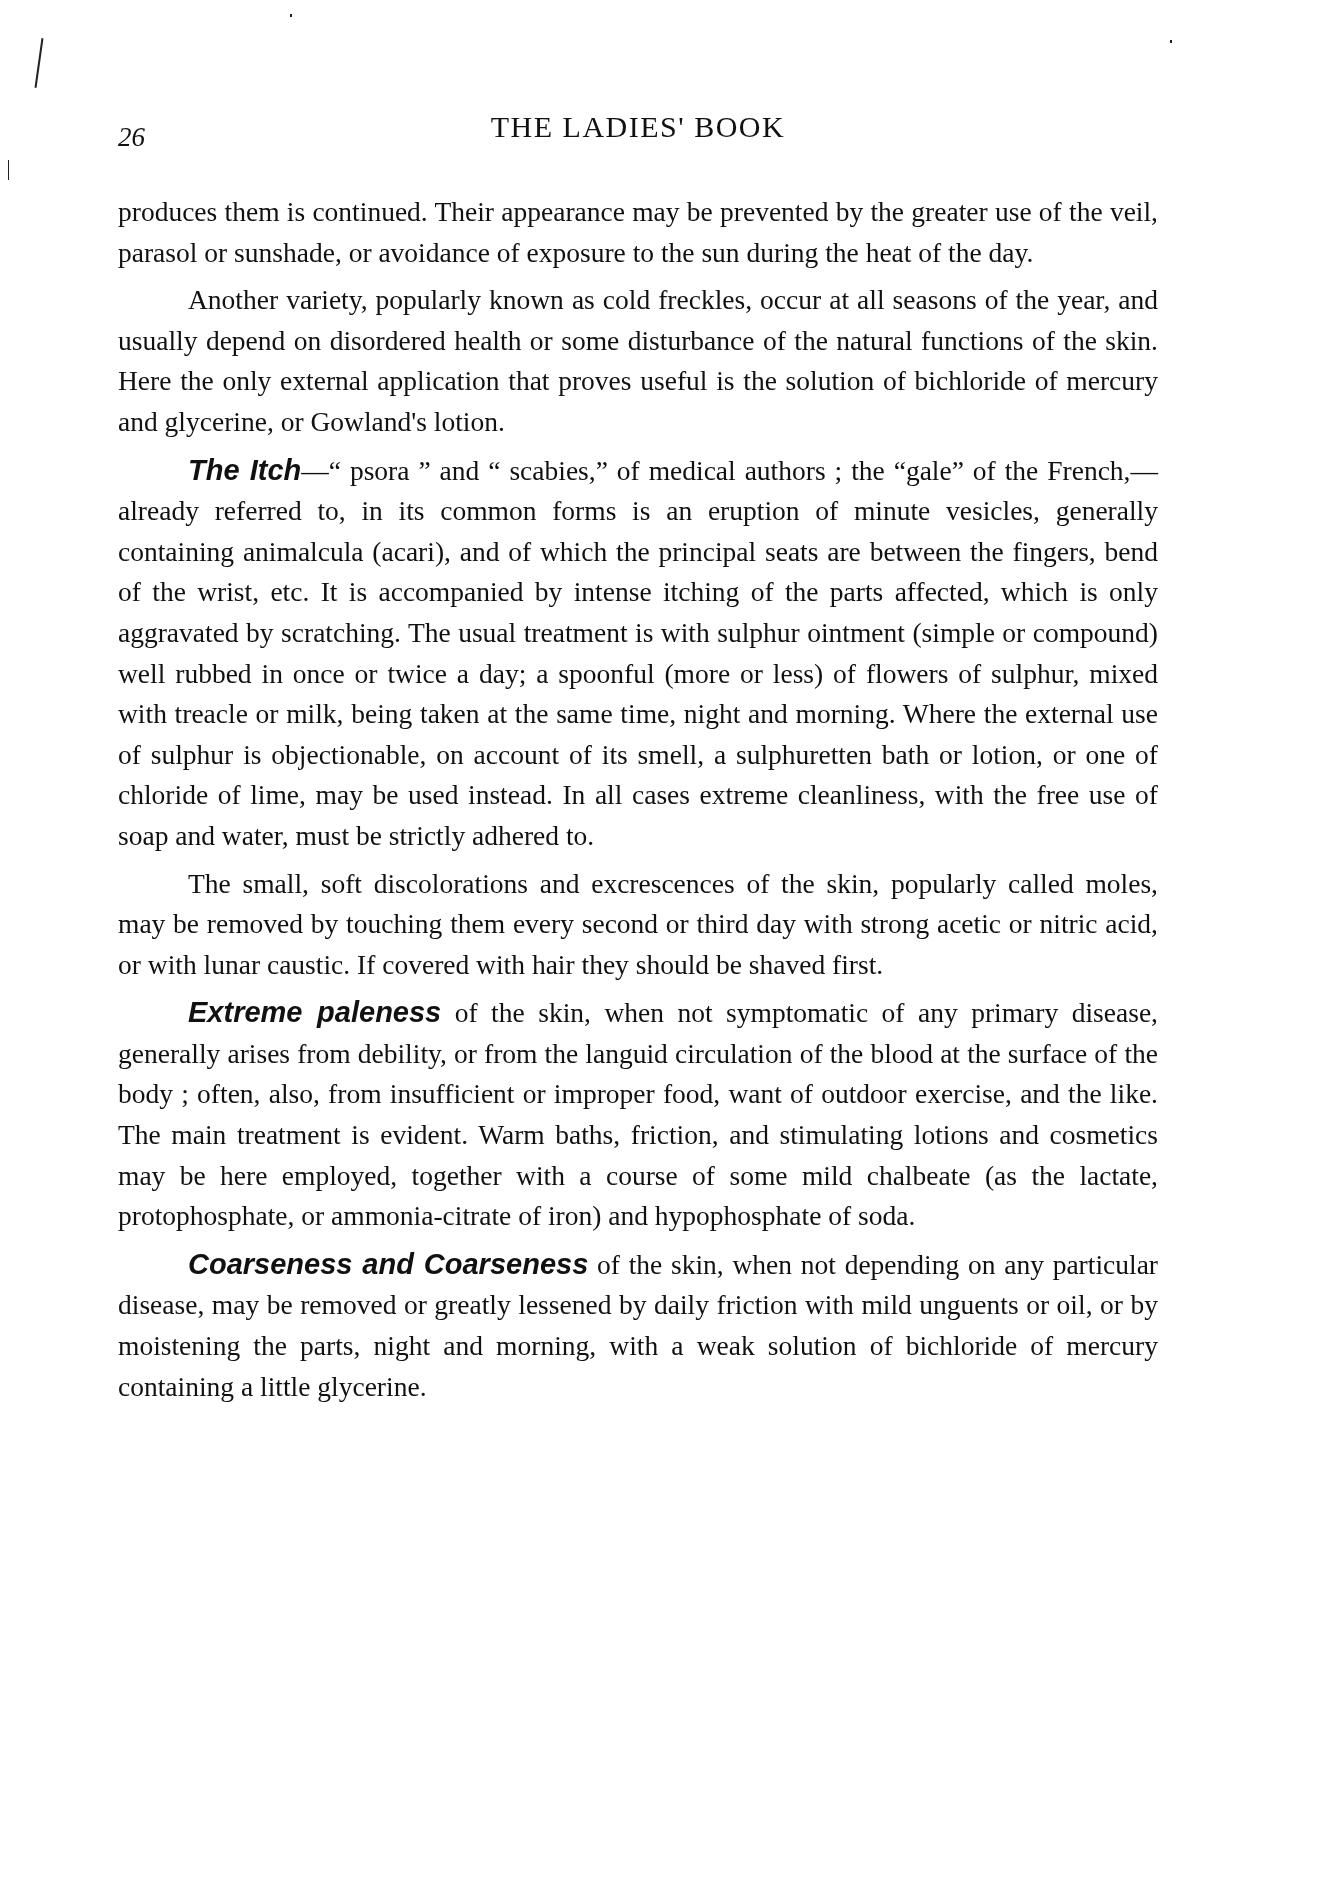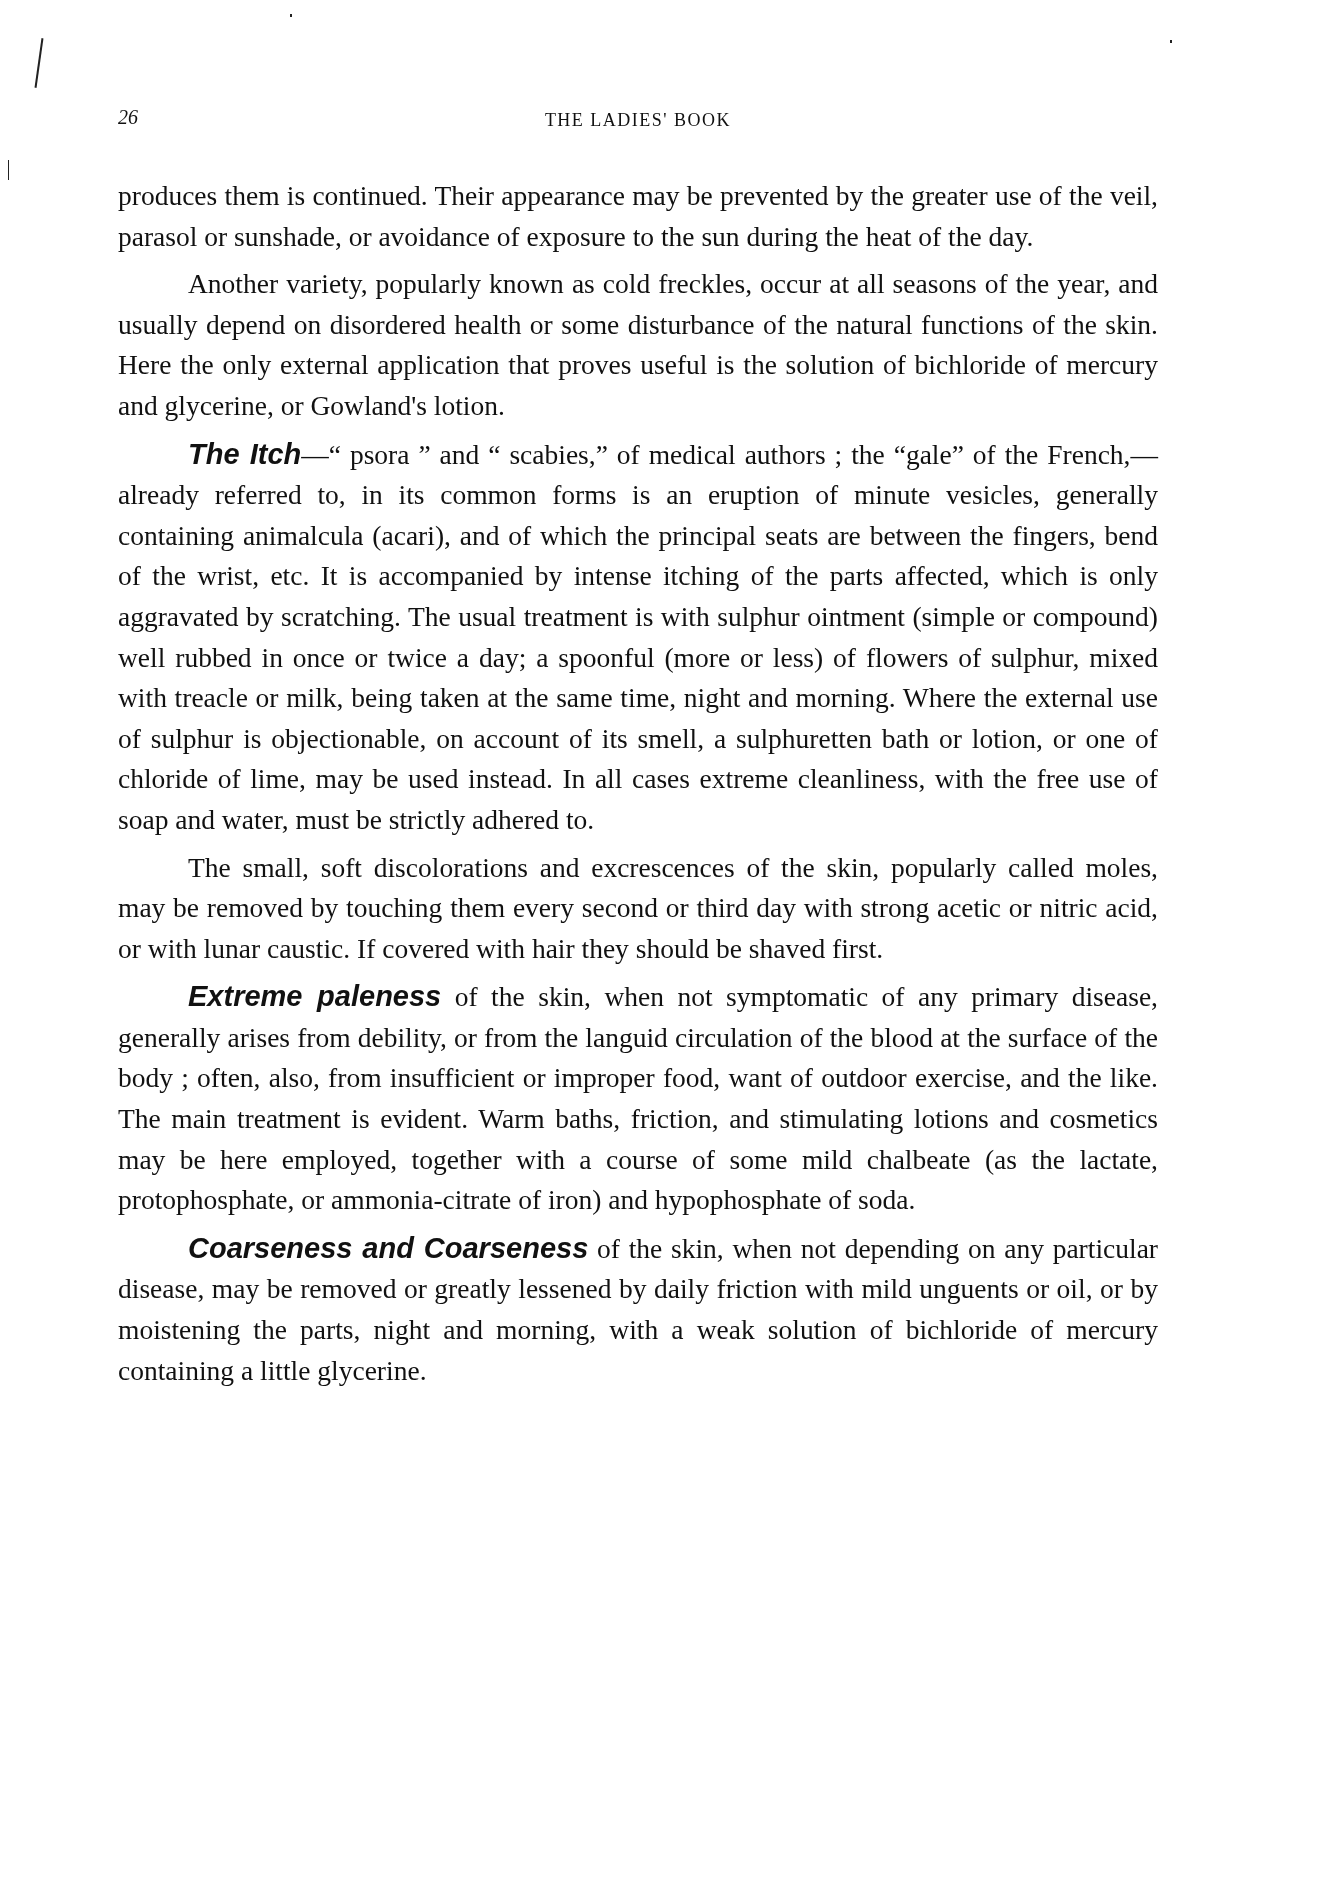--- a/index.html
+++ b/index.html
@@ -1,23 +1,23 @@
 <!DOCTYPE html>
 <html><head>
 <meta charset="utf-8">
 <style>
   html, body { margin:0; padding:0; background:#ffffff; }
   body { width:1325px; height:1904px; position:relative; overflow:hidden; color:#111; }
   .page { position:absolute; left:0; top:0; width:1325px; height:1904px; }
   .header { position:absolute; top:106px; left:118px; width:1040px; height:40px; font-family:"Liberation Serif", serif; }
-  .pagenum { position:absolute; left:0; top:0; font-size:20px; font-style:italic; }
-  .runhead { position:absolute; left:0; right:0; top:4px; text-align:center; font-size:18px; letter-spacing:1.5px; }
+  .pagenum { position:absolute; left:0; top:16px; font-size:27px; font-style:italic; }
+  .runhead { position:absolute; left:0; right:0; top:4px; text-align:center; font-size:30px; letter-spacing:1.5px; }
   .body { position:absolute; left:118px; top:176px; width:1040px; font-family:"Liberation Serif", serif; font-size:27.5px; line-height:40.6px; text-align:justify; }
   .body p { margin:0 0 7px 0; text-indent:70px; }
-  .body p.cont { text-indent:0; }
+  .body p.cont { text-indent:0;margin-top:16px; }
   .lead { font-family:"Liberation Sans", sans-serif; font-weight:bold; font-size:29px;font-style:italic; }
   .speck { position:absolute; background:#222; }
 </style>
 </head>
 <body>
 
 <div class="page">
 
   <div class="speck" style="left:38px;top:38px;width:2px;height:50px;transform:rotate(8deg);"></div>
   <div class="speck" style="left:8px;top:160px;width:1px;height:20px;"></div>

